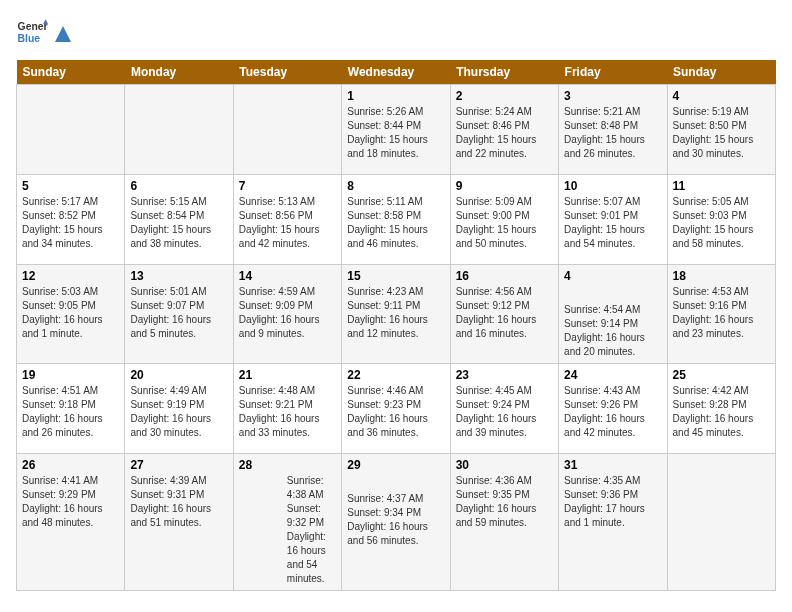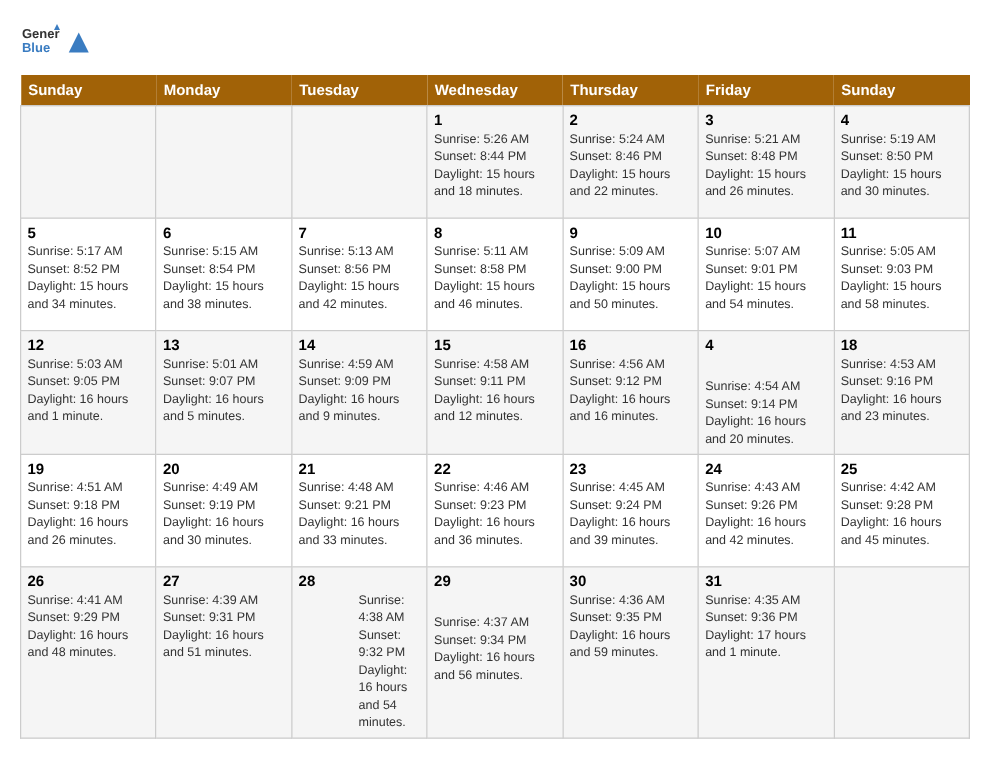--- a/index.html
+++ b/index.html
@@ -217,21 +217,21 @@
         </td>
         <td>
           <span class="day-num">14</span>
           <div class="day-info" style="white-space: pre-line;">Sunrise: 4:59 AM
 Sunset: 9:09 PM
 Daylight: 16 hours
 and 9 minutes.</div>
         </td>
         <td>
           <span class="day-num">15</span>
-          <div class="day-info" style="white-space: pre-line;">Sunrise: 4:58 AM
+          <div class="day-info" style="white-space: pre-line;">Sunrise: 4:23 AM
 Sunset: 9:11 PM
 Daylight: 16 hours
 and 12 minutes.</div>
         </td>
         <td>
           <span class="day-num">16</span>
           <div class="day-info" style="white-space: pre-line;">Sunrise: 4:56 AM
 Sunset: 9:12 PM
 Daylight: 16 hours
 and 16 minutes.</div>

